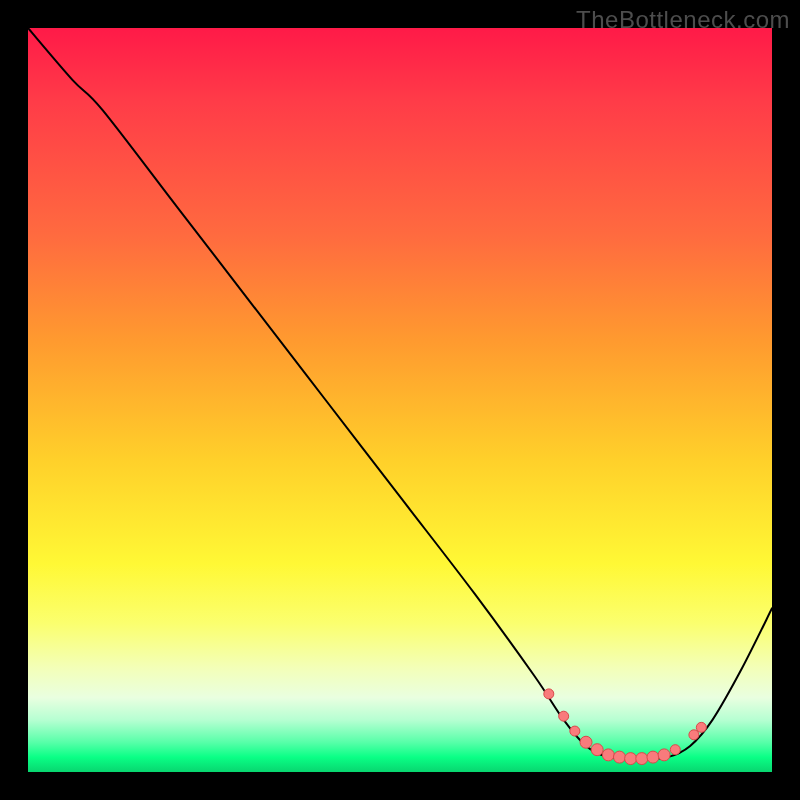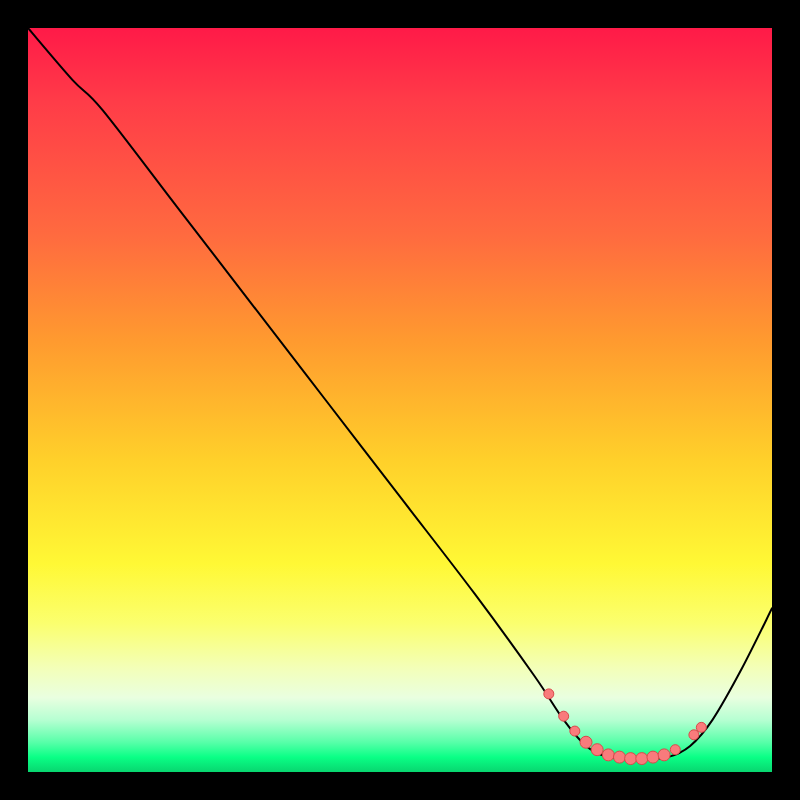--- a/index.html
+++ b/index.html
@@ -58,20 +58,21 @@
     position: absolute;
     inset: 0;
     width: 100%;
     height: 100%;
   }
 </style>
 </head>
 <body>
 <div class="frame">
 
+  <div class="watermark">TheBottleneck.com</div>
 
   <div class="plot">
     <div class="gradient"></div>
     <svg class="curve" viewBox="0 0 744 744" preserveAspectRatio="none">
       <g id="curve-group">
           <path d="M 0 0 C 7.44 8.679999999999987, 32.24 38.43999999999992, 44.64 52.07999999999993 C 57.04 65.71999999999993, 57.040000000000006 60.76000000000003, 74.4 81.84000000000003 C 91.76 102.92000000000003, 124.00000000000001 146.31999999999996, 148.8 178.55999999999995 C 173.60000000000002 210.79999999999993, 198.39999999999998 243.03999999999996, 223.2 275.28 C 248 307.52, 272.8 339.76, 297.6 372 C 322.40000000000003 404.24, 347.2 436.48, 372 468.72 C 396.8 500.96000000000004, 424.08 535.6800000000001, 446.4 565.44 C 468.71999999999997 595.2, 491.04 626.2, 505.92 647.28 C 520.8 668.3599999999999, 527 680.14, 535.68 691.92 C 544.3599999999999 703.6999999999999, 550.56 711.76, 558 717.96 C 565.44 724.1600000000001, 571.6400000000001 726.888, 580.32 729.12 C 589 731.352, 600.16 731.352, 610.0799999999999 731.352 C 619.9999999999999 731.352, 631.1600000000001 731.352, 639.84 729.12 C 648.52 726.888, 654.72 724.1600000000001, 662.16 717.96 C 669.5999999999999 711.76, 675.8 704.9399999999999, 684.48 691.92 C 693.1600000000001 678.9, 704.32 658.44, 714.24 639.84 C 724.16 621.24, 739.04 590.24, 744 580.3199999999999" fill="none" stroke="#000000" stroke-width="2" stroke-linecap="round"></path>
         </g>
       <g id="marker-group">
           <circle cx="520.8" cy="665.88" r="5" fill="#f97b7c" stroke="#d94a4c" stroke-width="1"></circle>
           <circle cx="535.68" cy="688.2" r="5" fill="#f97b7c" stroke="#d94a4c" stroke-width="1"></circle>

